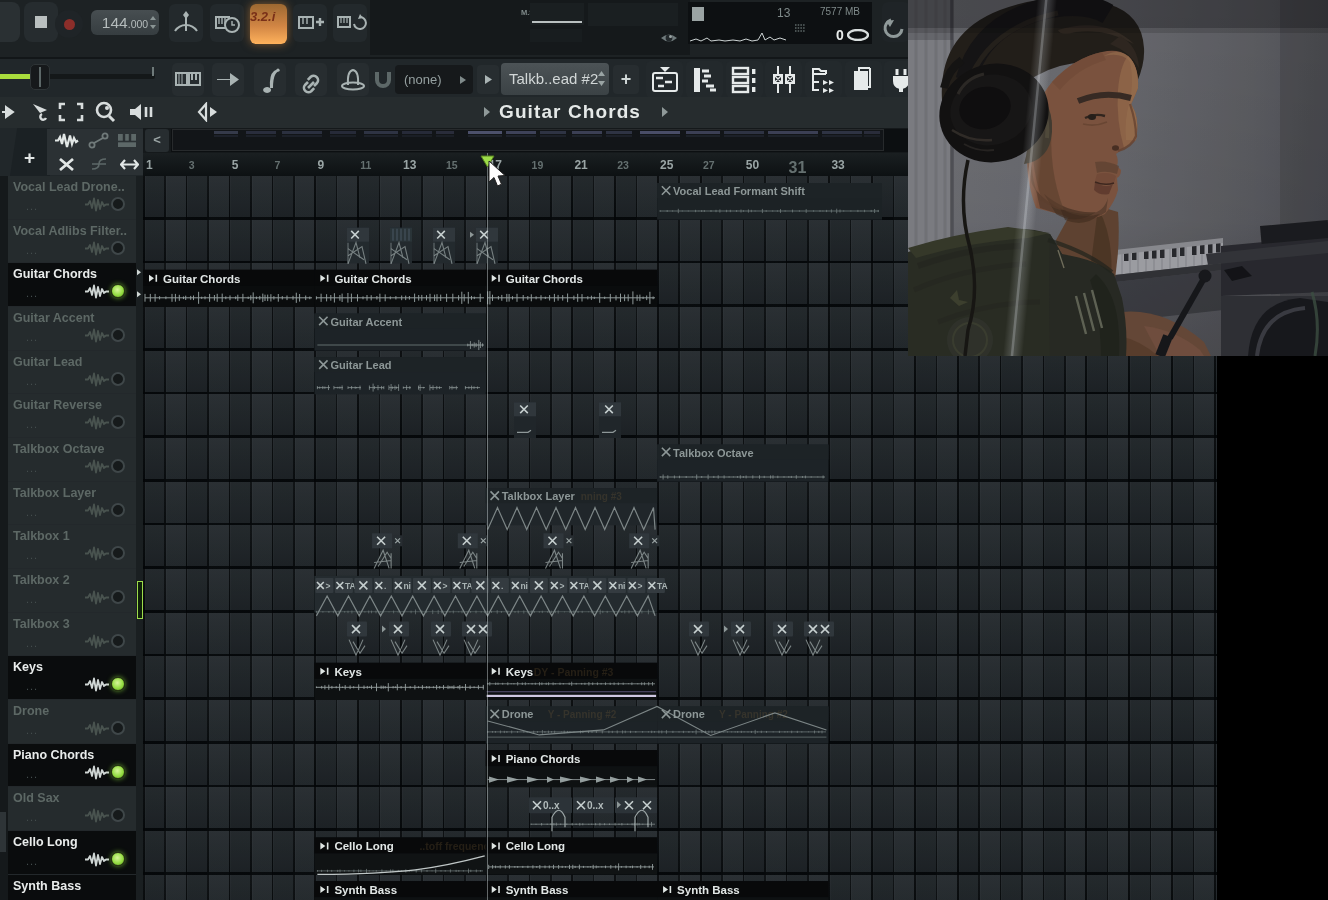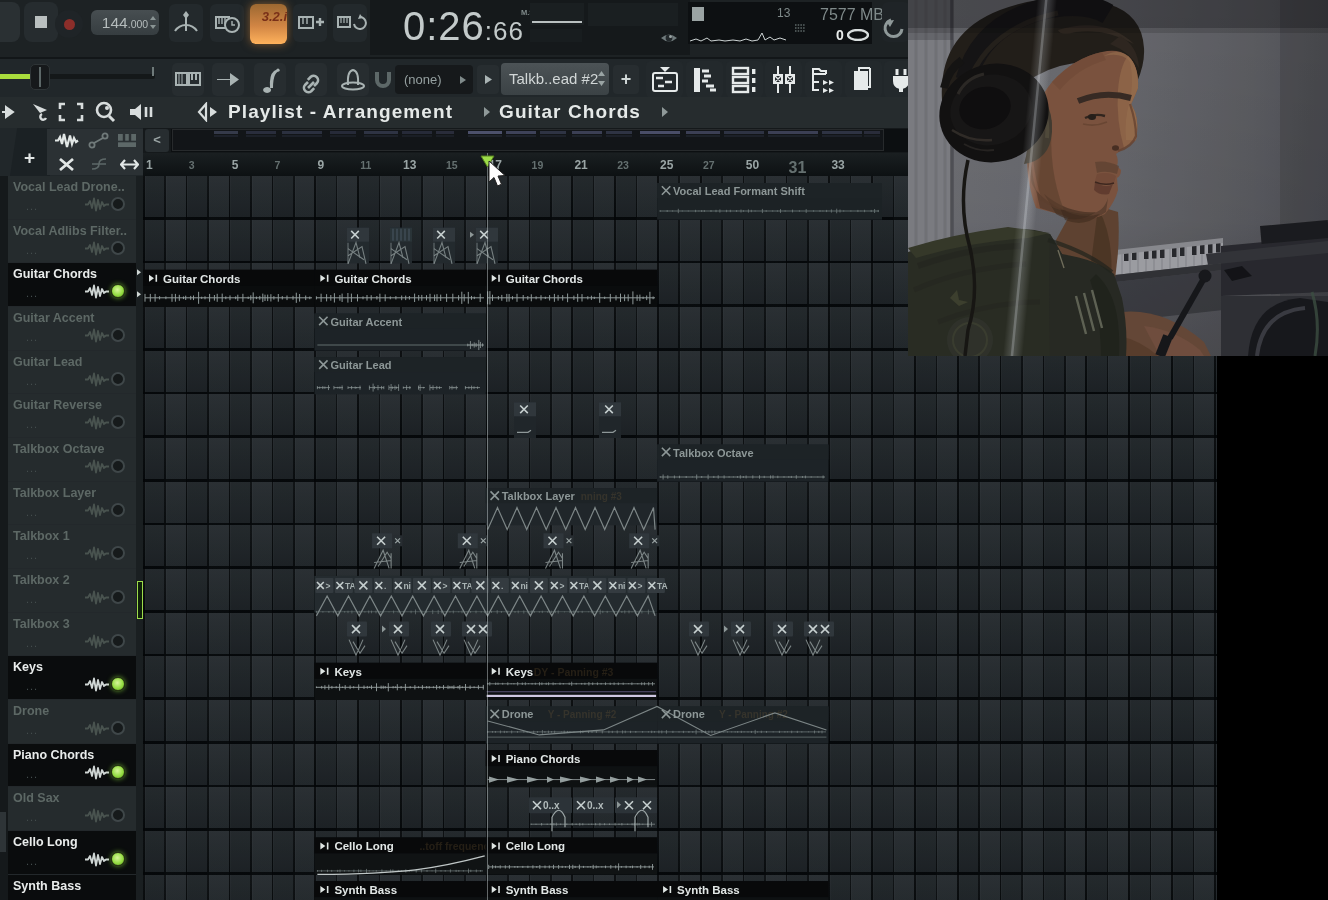--- a/index.html
+++ b/index.html
@@ -25,49 +25,48 @@
         <path d="M17,27 V11" stroke="#a9b3b3" stroke-width="2"></path>
         <path d="M17,7 l3,4 l-3,4 l-3,-4 z" fill="#a9b3b3"></path>
       </svg></div>
 <div style="position:absolute;left:210px;top:4px;width:34px;height:38px;background:#23292c;border-radius:6px;"><svg width="34" height="38">
         <rect x="6" y="13" width="13" height="11" fill="none" stroke="#a9b3b3" stroke-width="2"></rect>
         <path d="M9,13 v7 M12,13 v7 M15,13 v7" stroke="#a9b3b3" stroke-width="1.4"></path>
         <circle cx="22" cy="21" r="7" fill="#23292c" stroke="#a9b3b3" stroke-width="2"></circle>
         <path d="M22,17 v4 h3" stroke="#a9b3b3" stroke-width="1.4" fill="none"></path>
       </svg></div>
 <div style="position:absolute;left:250px;top:4px;width:37px;height:40px;background:linear-gradient(#9c6831,#d18544 55%,#ffb25c);border-radius:6px;box-shadow:0 0 10px rgba(240,150,60,0.5);">
-      <div style="color:#7a3018;font-size:13px;font-weight:bold;font-style:italic;text-align:right;line-height:26px;">3.2.i</div>
+      <div style="color:#7a3018;font-size:13px;font-weight:bold;font-style:italic;text-align:left;line-height:26px;">3.2.i</div>
     </div>
 <div style="position:absolute;left:293px;top:4px;width:34px;height:38px;background:#23292c;border-radius:6px;"><svg width="34" height="38">
         <rect x="6" y="13" width="14" height="11" fill="none" stroke="#a9b3b3" stroke-width="2"></rect>
         <path d="M10,13 v7 M14,13 v7" stroke="#a9b3b3" stroke-width="1.4"></path>
         <path d="M23,18 h8 M27,14 v8" stroke="#a9b3b3" stroke-width="2.4"></path>
       </svg></div>
 <div style="position:absolute;left:333px;top:4px;width:34px;height:38px;background:#23292c;border-radius:6px;"><svg width="34" height="38">
         <rect x="5" y="13" width="12" height="10" fill="none" stroke="#a9b3b3" stroke-width="2"></rect>
         <path d="M8,13 v6 M11,13 v6 M14,13 v6" stroke="#a9b3b3" stroke-width="1.2"></path>
         <path d="M27,13 a6,6 0 1 1 -6,7" stroke="#a9b3b3" stroke-width="2" fill="none"></path>
         <path d="M27,10 l3,4 l-5,1 z" fill="#a9b3b3"></path>
       </svg></div>
 <div style="position:absolute;left:370px;top:0;width:320px;height:55px;background:#15191b;"></div>
-<div style="position:absolute;left:403px;top:4px;font-size:40px;color:#c3caca;font-weight:normal;letter-spacing:1px;">0:26<span style="font-size:26px;">:66</span></div>
 <div style="position:absolute;left:521px;top:8px;font-size:7.5px;color:#7f8a8a;font-weight:bold;">M.S:CS</div>
 <div style="position:absolute;left:530px;top:3px;width:54px;height:22px;background:#1a1f21;"></div>
 <div style="position:absolute;left:532px;top:21px;width:50px;height:2px;background:#b9c0c0;"></div>
 <div style="position:absolute;left:530px;top:29px;width:52px;height:13px;background:#181d1f;"></div>
 <div style="position:absolute;left:588px;top:3px;width:90px;height:23px;background:#1a1f21;"></div>
 <svg style="position:absolute;left:660px;top:31px" width="18" height="14">
       <path d="M1,7 Q9,0 17,7 Q9,14 1,7 Z" fill="#6f7a7c"></path>
       <circle cx="9" cy="7" r="3.4" fill="#23292c"></circle>
       <circle cx="10.5" cy="5.5" r="1.5" fill="#9aa4a4"></circle>
     </svg>
 <div style="position:absolute;left:688px;top:2px;width:184px;height:42px;background:#0d1012;"></div>
 <div style="position:absolute;left:692px;top:7px;width:12px;height:14px;background:#9aa3a3;"></div>
 <div style="position:absolute;left:777px;top:6px;font-size:12px;color:#7f8a8a;">13</div>
-<div style="position:absolute;left:820px;top:6px;font-size:16px;color:#7f8a8a;">7577 MB</div>
+<div style="position:absolute;left:820px;top:6px;font-size:10px;color:#7f8a8a;">7577 MB</div>
 <svg style="position:absolute;left:690px;top:33px" width="106" height="11">
       <path d="M0,8 l6,-2 l5,2 l6,-3 l4,3 l8,-1 l6,1 l8,-1 l7,1 l6,-2 l6,2 l6,-1 l4,-7 l3,7 l5,-3 l4,3 l6,-2 l6,2" stroke="#cdd4d4" stroke-width="1" fill="none"></path>
     </svg>
 <svg style="position:absolute;left:794px;top:24px" width="12" height="10">
       <path d="M1,1 h10 M1,4 h10 M1,7 h10" stroke="#5d6868" stroke-width="1.6" stroke-dasharray="1.5,1.2"></path>
     </svg>
 <div style="position:absolute;left:836px;top:27px;font-size:14px;font-weight:bold;color:#e8eceb;">0</div>
 <svg style="position:absolute;left:847px;top:29px" width="22" height="12">
       <ellipse cx="11" cy="6" rx="10" ry="5" fill="none" stroke="#d8dede" stroke-width="2.4"></ellipse>
     </svg>
@@ -193,21 +192,20 @@
       <path d="M15,15 l5,5" stroke="#d8dddd" stroke-width="3"></path>
     </svg>
 <svg style="position:absolute;left:128px;top:102px" width="30" height="20">
       <path d="M2,7 h5 l6,-5 v16 l-6,-5 h-5 z" fill="#d8dddd"></path>
       <path d="M18,5 v10 M23,5 v10" stroke="#d8dddd" stroke-width="2.6"></path>
     </svg>
 <svg style="position:absolute;left:196px;top:102px" width="26" height="20">
       <path d="M10,2 L3,10 L10,18 Z" fill="none" stroke="#d8dddd" stroke-width="2.2"></path>
       <path d="M14,5 l7,5 l-7,5 z" fill="#d8dddd"></path>
     </svg>
-<div style="position:absolute;left:228px;top:101px;font-size:19px;letter-spacing:1.1px;font-weight:bold;color:#e5e9e8;">Playlist - Arrangement</div>
 <svg style="position:absolute;left:482px;top:106px" width="10" height="12">
       <path d="M2,1 l6,5 l-6,5 z" fill="#8f9999"></path>
     </svg>
 <div style="position:absolute;left:499px;top:101px;font-size:19px;letter-spacing:1.1px;font-weight:bold;color:#e5e9e8;">Guitar Chords</div>
 <svg style="position:absolute;left:660px;top:106px" width="10" height="12">
       <path d="M2,1 l6,5 l-6,5 z" fill="#8f9999"></path>
     </svg>
 
 <div style="position:absolute;left:0;top:128px;width:1328px;height:772px;background:#15191b;"></div>
 

